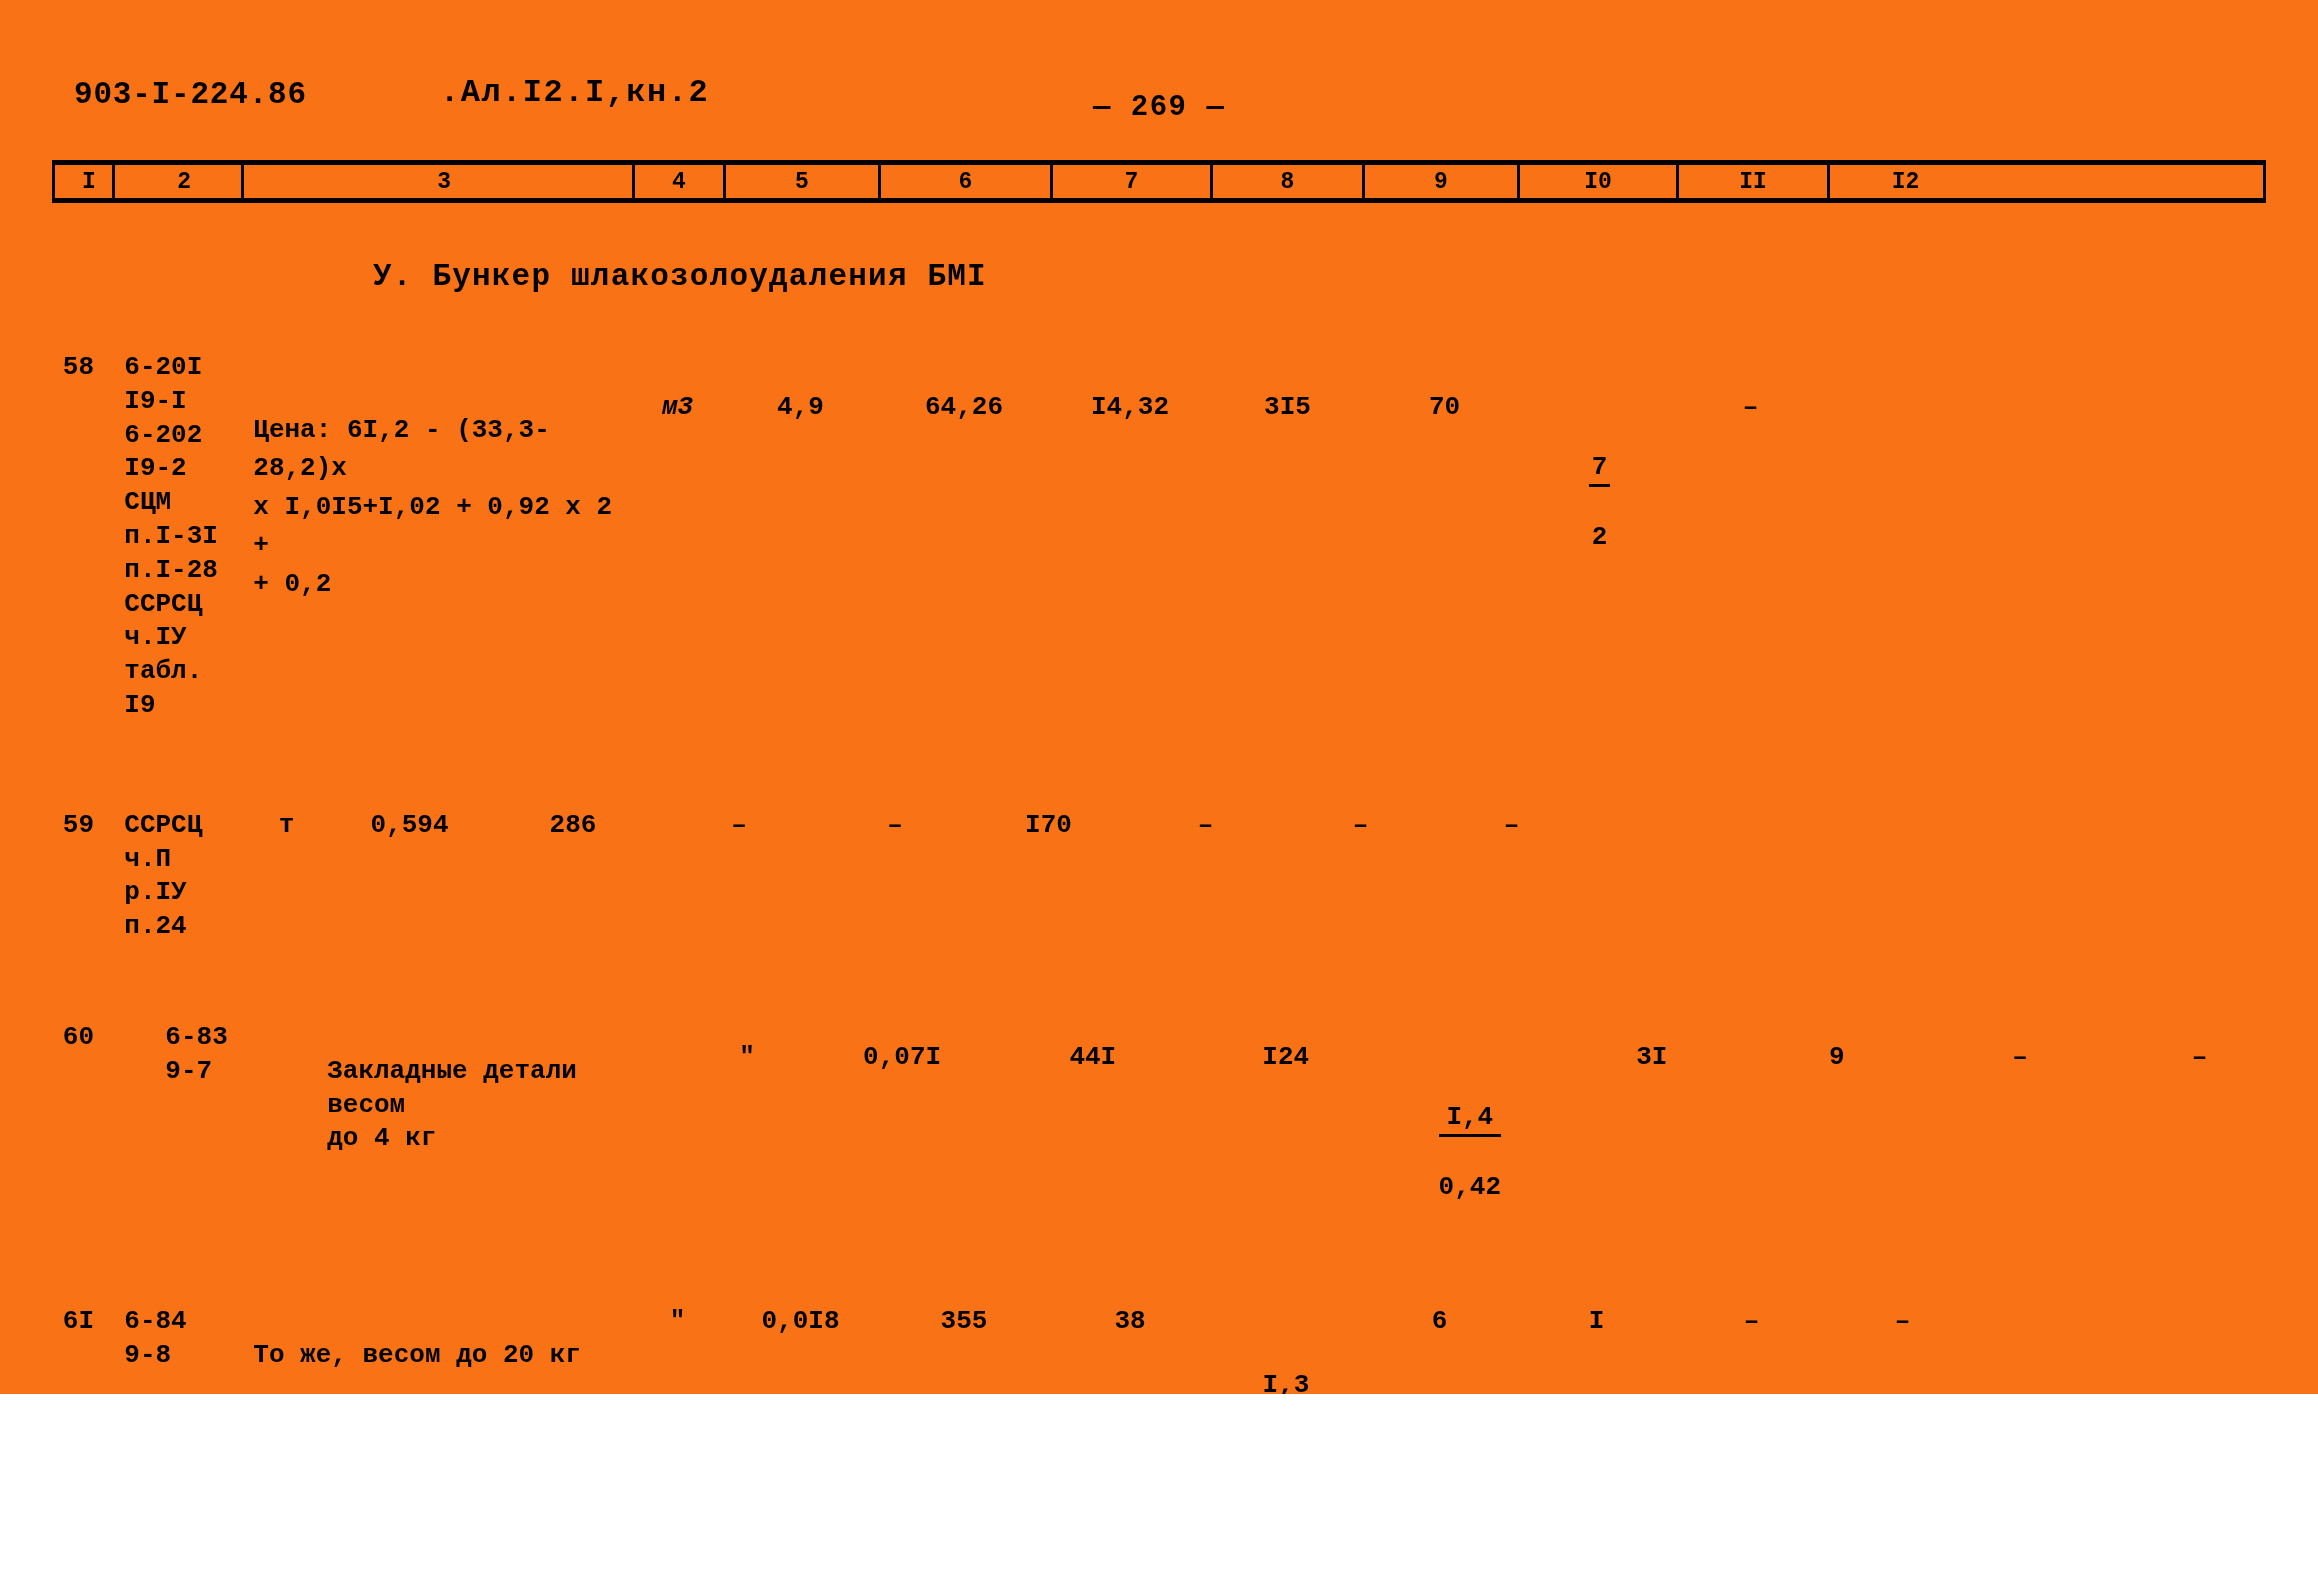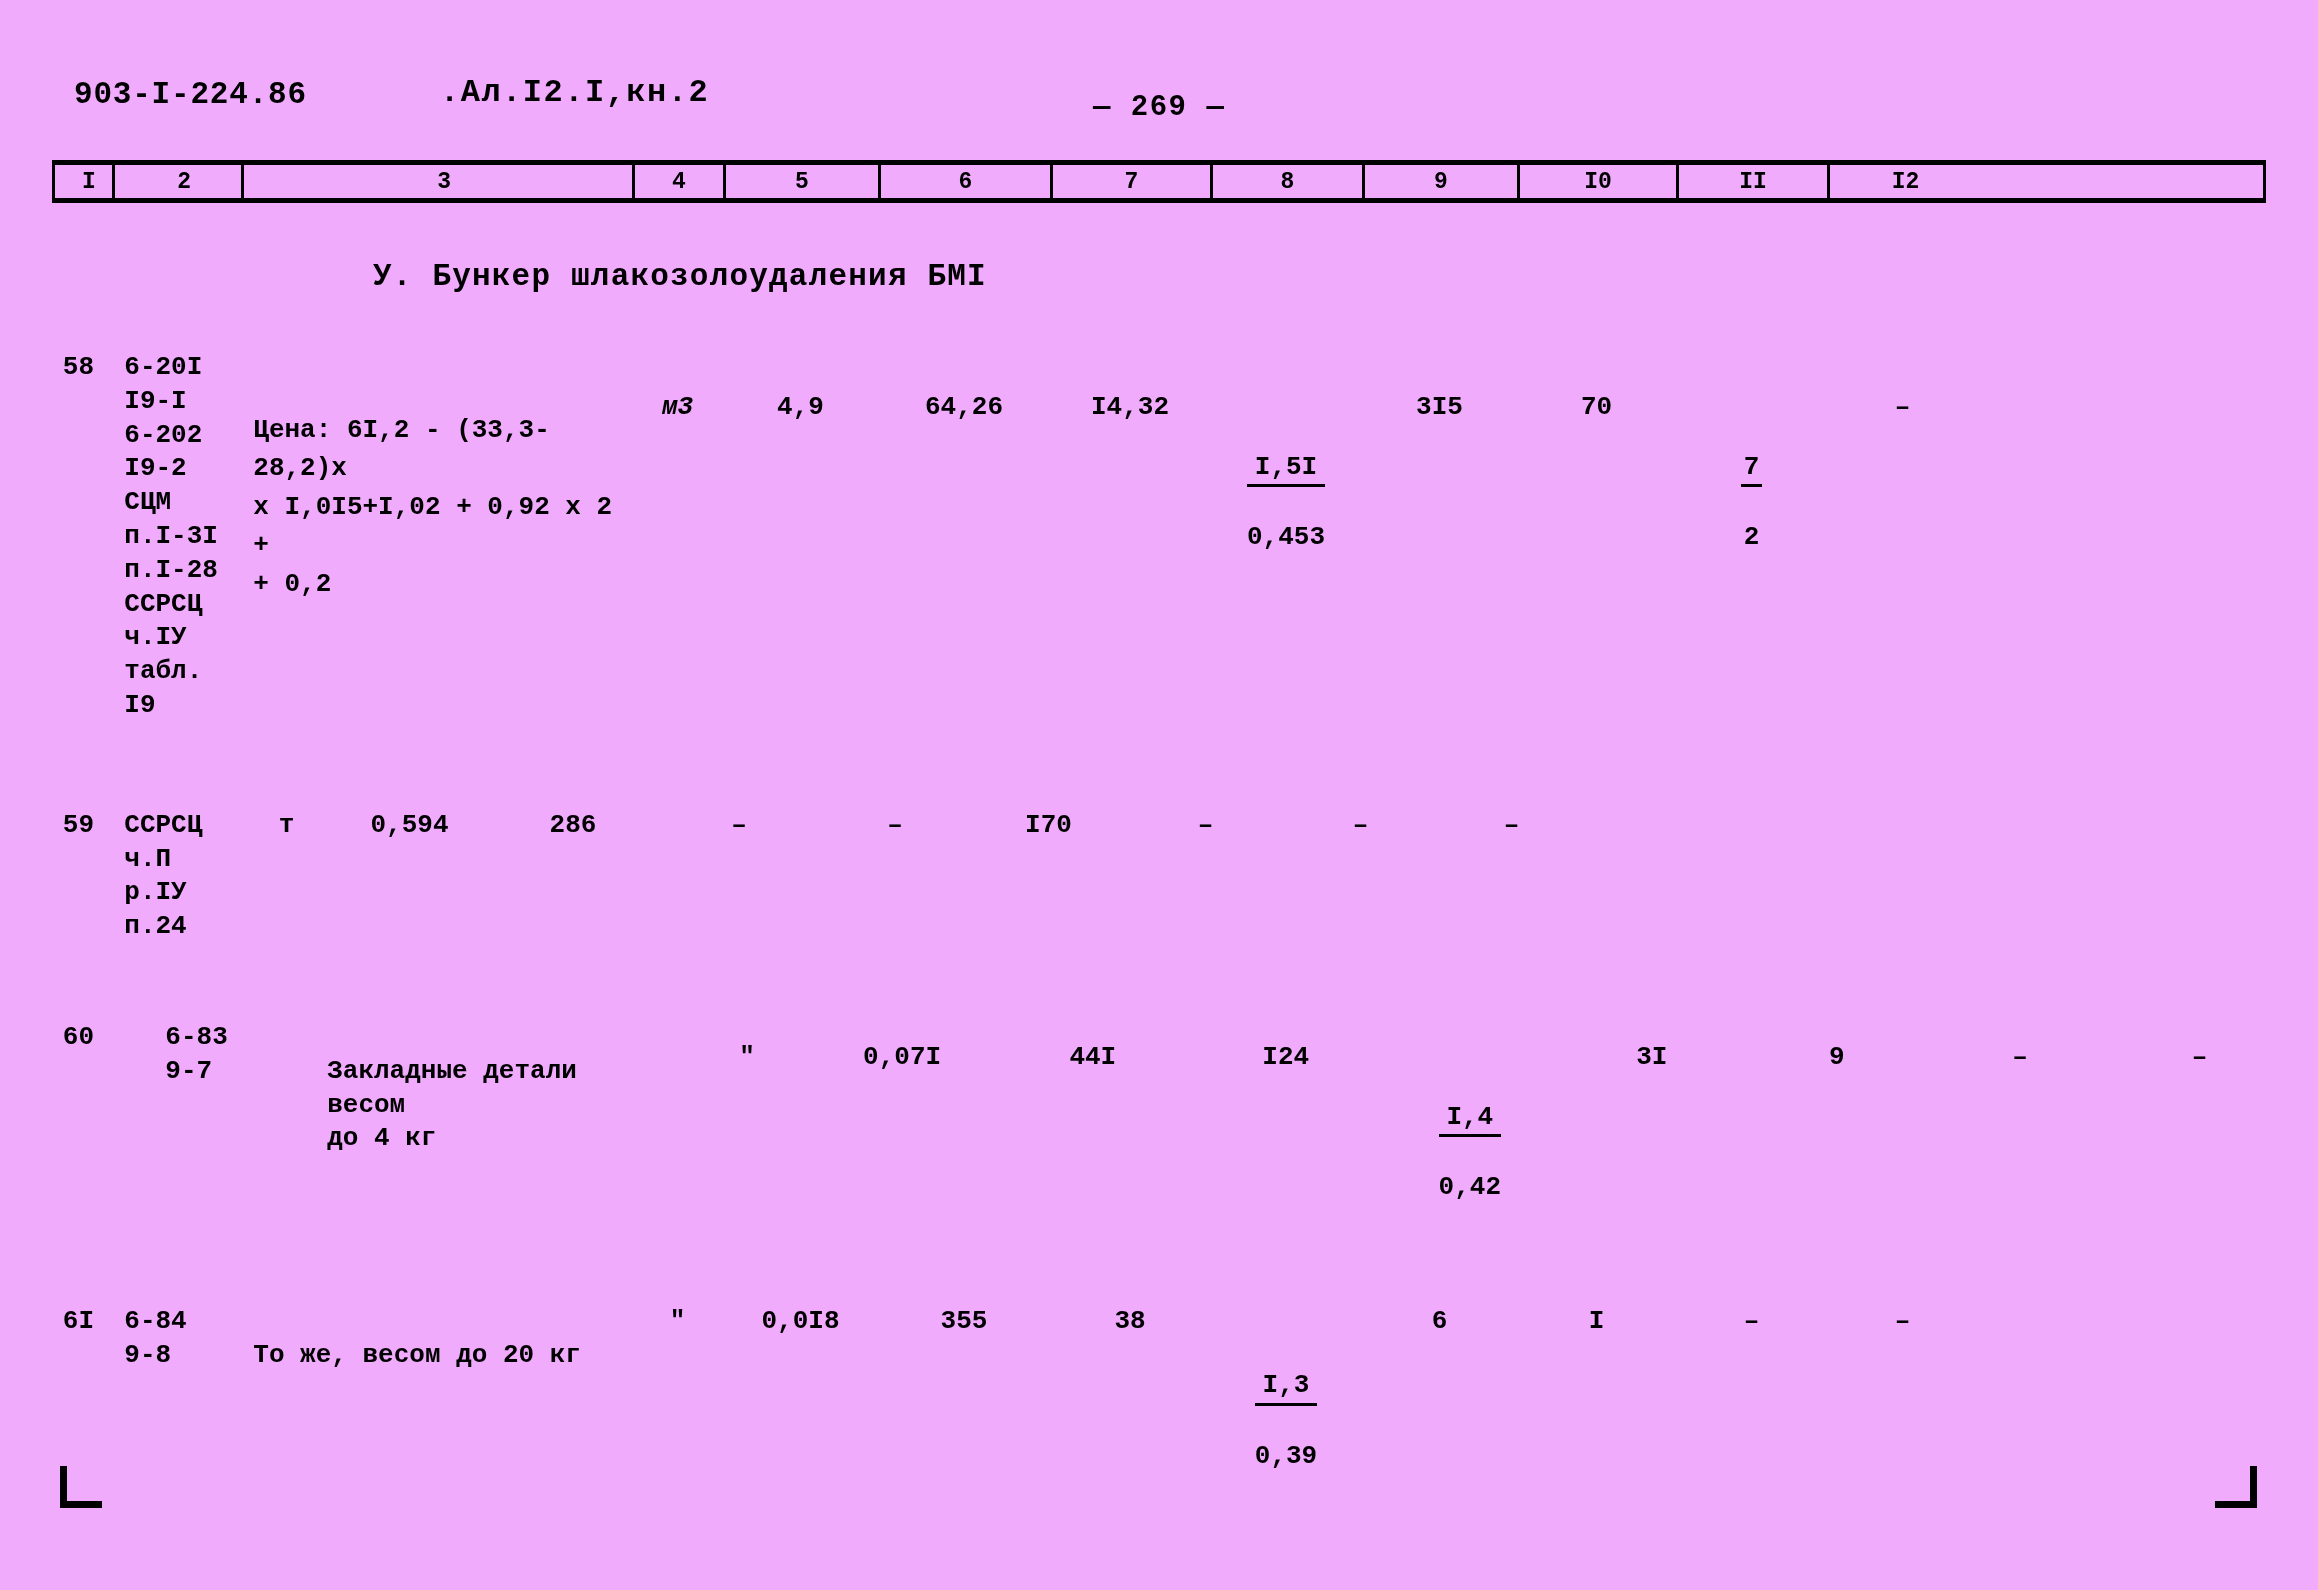--- a/index.html
+++ b/index.html
@@ -7,22 +7,22 @@
     padding: 0;
     background: #ffffff;
   }
   body {
     font-family: "Liberation Serif", serif;
     color: #000000;
   }
   #page {
     position: relative;
     width: 2319px;
-    height: 1590px;
-    background: #f0abfc;
+    height: 1394px;
+    background: #f97316;
     overflow: hidden;
   }
 
   
   .doc-code {
     position: absolute;
     left: 74px;
     top: 77px;
     font-family: "Liberation Mono", monospace;
     font-size: 31px;
@@ -206,26 +206,20 @@
 I9</div>
       <div class="c c3">
         <div class="note-block">Цена: 6I,2 - (33,3-28,2)х
 х I,0I5+I,02 + 0,92 х 2 +
 + 0,2</div>
       </div>
       <div class="c c4" style="padding-top:40px;font-style:italic;">м3</div>
       <div class="c c5" style="padding-top:40px;">4,9</div>
       <div class="c c6" style="padding-top:40px;">64,26</div>
       <div class="c c7" style="padding-top:40px;">I4,32</div>
-      <div class="c c8" style="padding-top:35px;">
-        <span class="frac">
-          <span class="num">I,5I</span>
-          <span class="den">0,453</span>
-        </span>
-      </div>
       <div class="c c9" style="padding-top:40px;">3I5</div>
       <div class="c c10" style="padding-top:40px;">70</div>
       <div class="c c11" style="padding-top:35px;">
         <span class="frac">
           <span class="num">7</span>
           <span class="den">2</span>
         </span>
       </div>
       <div class="c c12 dash" style="padding-top:40px;">–</div>
     </div>

